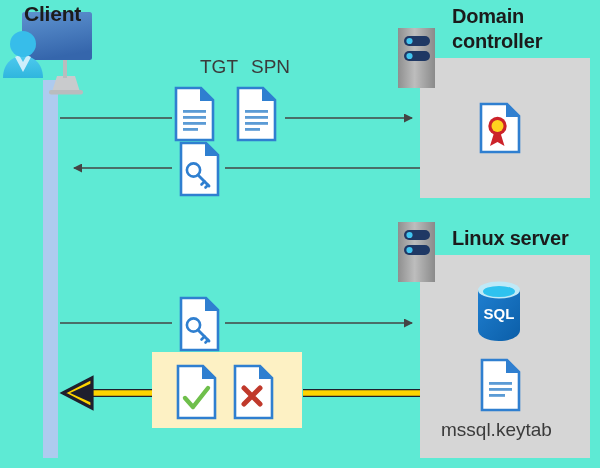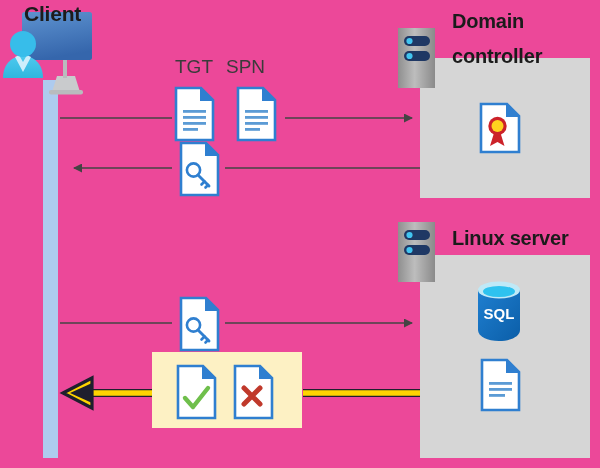--- a/index.html
+++ b/index.html
@@ -1,37 +1,37 @@
 <!DOCTYPE html>
 <html><head>
 <meta charset="utf-8">
 <style>
   html,body{margin:0;padding:0;background:#ffffff;}
   body{width:600px;height:468px;font-family:"Liberation Sans",sans-serif;}
-  #stage{position:relative;width:600px;height:468px;overflow:hidden;background:#ec4899;}
+  #stage{position:relative;width:600px;height:468px;overflow:hidden;background:#5eead4;}
 
   .abs{position:absolute;}
 
   
   .gray-panel{background:#d6d6d6;}
 
   
   .heading{
     font-weight:bold;color:#1b1b1b;letter-spacing:-0.2px;
     font-family:"Liberation Sans",sans-serif;
   }
   #client-title{left:24px;top:2px;font-size:21px;}
-  #dc-title{left:452px;top:4px;font-size:20px;line-height:35px;width:140px;}
+  #dc-title{left:452px;top:4px;font-size:20px;line-height:25px;width:140px;}
   #linux-title{left:452px;top:226px;font-size:20px;line-height:25px;width:150px;}
 
   
   #lifeline{left:43px;top:80px;width:15px;height:378px;background:#aecbef;}
 
   
-  .doclabel{font-size:19px;color:#3b3b3b;font-family:"Liberation Sans",sans-serif;}
+  .doclabel{font-size:19px;color:#3b3b3b;font-family:"Liberation Sans",sans-serif;margin-left:25px;}
   #tgt-label{left:175px;top:56px;}
   #spn-label{left:226px;top:56px;}
   #accepted-denied{left:141px;top:434px;font-size:19px;color:#3b3b3b;}
   #keytab-label{left:441px;top:419px;font-size:19px;color:#3b3b3b;}
 
   
   #highlight-band{left:152px;top:352px;width:150px;height:76px;background:#fdf1c4;}
 
   
   svg.layer{position:absolute;left:0;top:0;width:600px;height:468px;overflow:visible;}
@@ -155,20 +155,21 @@
   </svg>
 
   <svg class="layer" viewBox="0 0 600 468">
     <path d="M482,360 L507,360 L519,372 L519,410 L482,410 Z" fill="#ffffff" stroke="#2f7fd0" stroke-width="2.6" stroke-linejoin="miter"></path>
     <path d="M506,360 L519,373 L506,373 Z" fill="#2f7fd0"></path>
     <rect x="489" y="382" width="23" height="2.8" fill="#5b9bd5"></rect>
     <rect x="489" y="388" width="23" height="2.8" fill="#5b9bd5"></rect>
     <rect x="489" y="394" width="16" height="2.8" fill="#5b9bd5"></rect>
   </svg>
 
+  <div class="abs" id="keytab-label">mssql.keytab</div>
 
   <svg class="layer" viewBox="0 0 600 468">
     <path d="M176,88 L201,88 L213,100 L213,140 L176,140 Z" fill="#ffffff" stroke="#2f7fd0" stroke-width="2.6" stroke-linejoin="miter"></path>
     <path d="M200,88 L213,101 L200,101 Z" fill="#2f7fd0"></path>
     <rect x="183" y="110" width="23" height="2.8" fill="#5b9bd5"></rect>
     <rect x="183" y="116" width="23" height="2.8" fill="#5b9bd5"></rect>
     <rect x="183" y="122" width="23" height="2.8" fill="#5b9bd5"></rect>
     <rect x="183" y="128" width="15" height="2.8" fill="#5b9bd5"></rect>
   </svg>
   <div class="abs doclabel" id="tgt-label">TGT</div>

